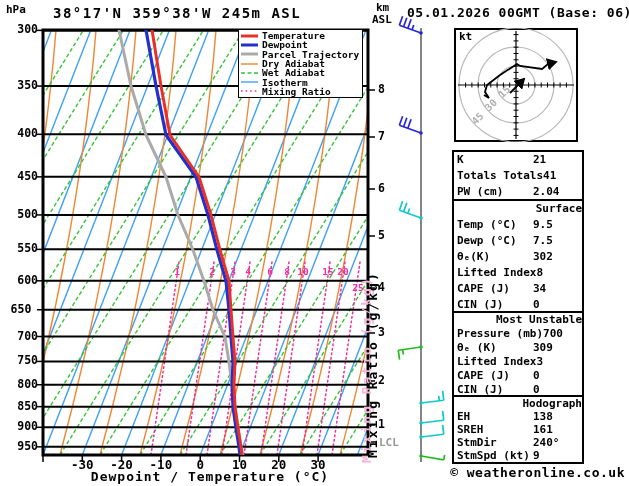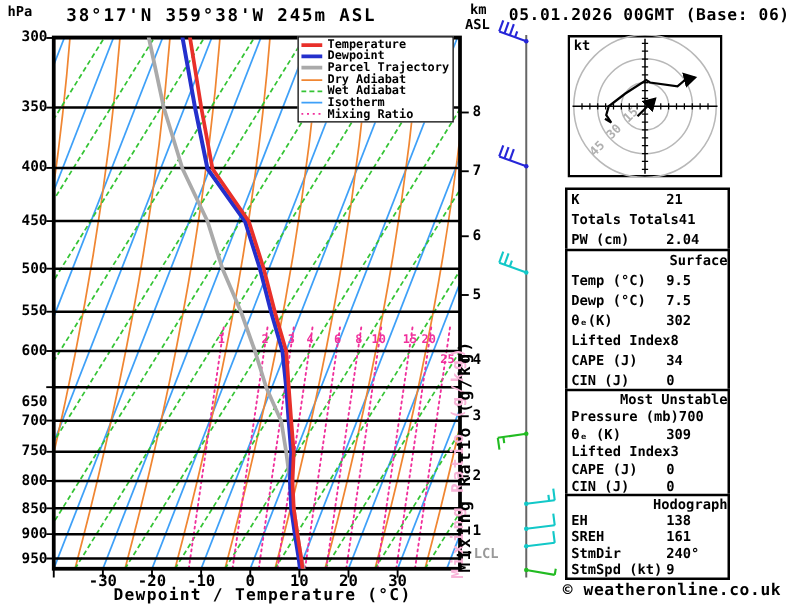--- a/index.html
+++ b/index.html
@@ -221,21 +221,21 @@
   <div class="lbl t-date" style="left:407px;top:6px;">05.01.2026 00GMT (Base: 06)</div>
 
   <div id="pressure-labels">
       <div class="lbl t-ptick" style="left:4px;top:24.37660809328554px;">300</div>
       <div class="lbl t-ptick" style="left:4px;top:80.07124871487349px;">350</div>
       <div class="lbl t-ptick" style="left:4px;top:128.31614087011394px;">400</div>
       <div class="lbl t-ptick" style="left:4px;top:170.8711516527651px;">450</div>
       <div class="lbl t-ptick" style="left:4px;top:208.93790595993778px;">500</div>
       <div class="lbl t-ptick" style="left:4px;top:243.37347392324045px;">550</div>
       <div class="lbl t-ptick" style="left:4px;top:274.8106844295935px;">600</div>
-      <div class="lbl t-ptick" style="left:4px;top:316px;">650</div>
+      <div class="lbl t-ptick" style="left:4px;top:304px;text-align:center;">650</div>
       <div class="lbl t-ptick" style="left:4px;top:330.5053250511819px;">700</div>
       <div class="lbl t-ptick" style="left:4px;top:355.4324495194178px;">750</div>
       <div class="lbl t-ptick" style="left:4px;top:378.7502172064219px;">800</div>
       <div class="lbl t-ptick" style="left:4px;top:400.65389306869974px;">850</div>
       <div class="lbl t-ptick" style="left:4px;top:421.3052279890735px;">900</div>
       <div class="lbl t-ptick" style="left:4px;top:440.83971503402427px;">950</div>
     </div>
   <div id="km-labels">
       <div class="lbl t-ktick" style="left:378px;top:84px;">8</div>
       <div class="lbl t-ktick" style="left:378px;top:131px;">7</div>

